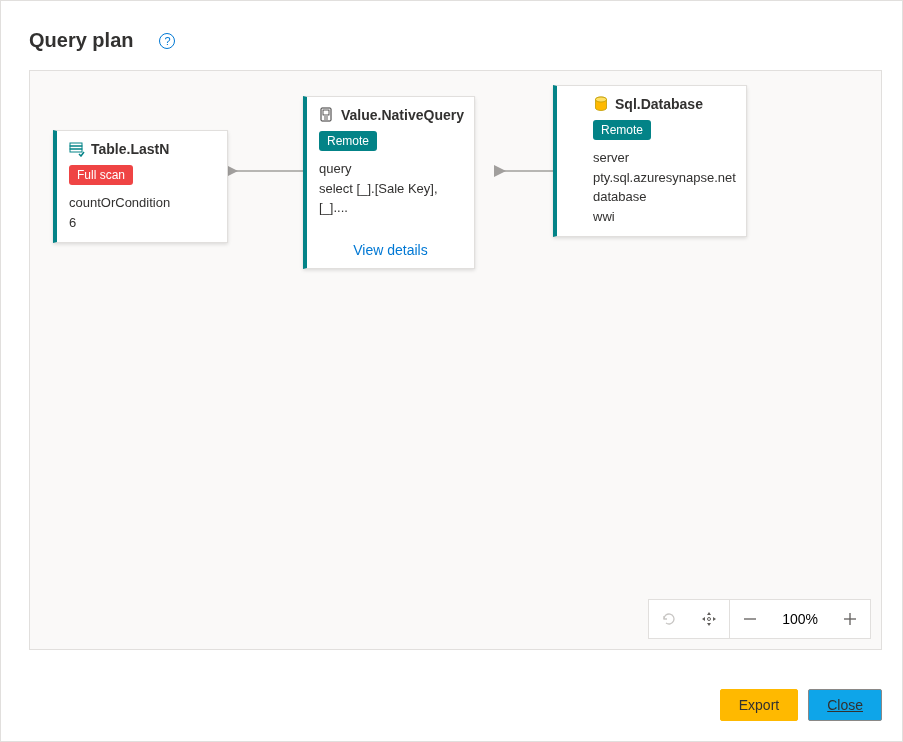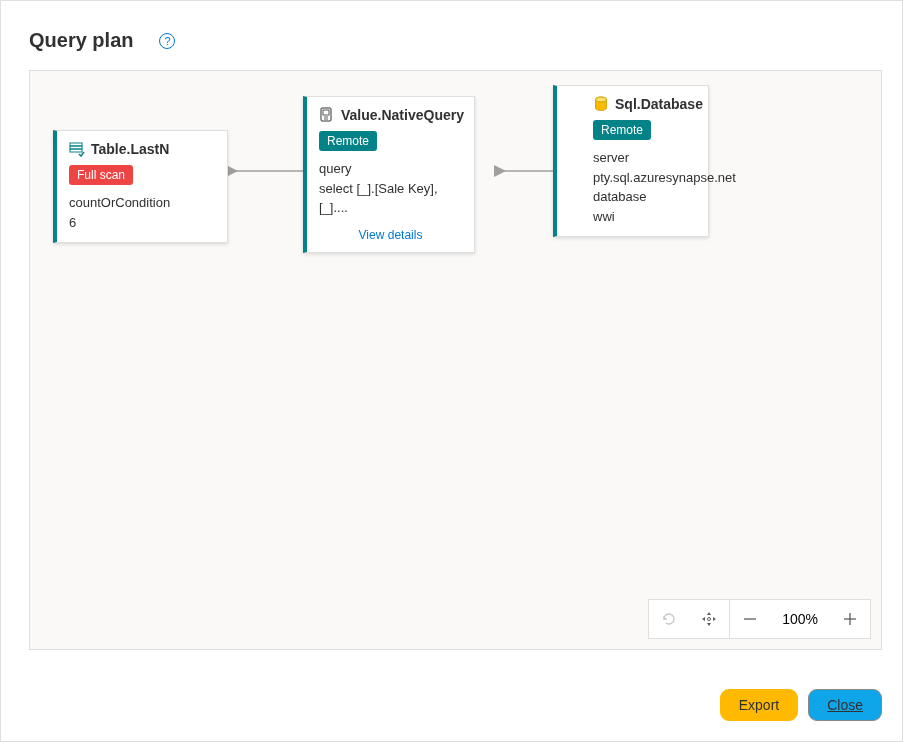--- a/index.html
+++ b/index.html
@@ -88,23 +88,23 @@
       background: #038387;
     }
     .node-row {
       font-size: 13px;
       color: #323130;
       line-height: 1.5;
     }
     .view-details {
       color: #0078d4;
       text-align: center;
-      margin-top: 10px;
-      cursor: pointer;
-      font-size: 12px;
+      margin-top: 24px;
+      cursor: pointer;
+      font-size: 14px;
     }
     .icon-box {
       width: 16px;
       height: 16px;
       display: inline-flex;
       align-items: center;
       justify-content: center;
     }
     svg.arrow {
       position: absolute;
@@ -146,21 +146,21 @@
       display: flex;
       gap: 10px;
     }
     .btn {
       padding: 7px 18px;
       font-size: 14px;
       border: 1px solid #8a8886;
       background: #fff;
       cursor: pointer;
       font-family: inherit;
-      border-radius: 9px;
+      border-radius: 2px;
     }
     .btn-primary {
       background: #ffb900;
       border-color: #ffb900;
       color: #323130;
     }
     .btn-secondary {
       background: #0ea5e9;
       border-color: #8a8886;
       color: #323130;
@@ -229,21 +229,21 @@
           </svg>
         </span>
         <span class="node-title">Value.NativeQuery</span>
       </div>
       <span class="badge badge-teal">Remote</span>
       <div class="node-row">query</div>
       <div class="node-row">select [_].[Sale Key], [_]....</div>
       <div class="view-details">View details</div>
     </div>
 
-    <div class="node" style="left:523px; top:14px; width:156px;padding-left:36px;">
+    <div class="node" style="left:523px; top:14px; width:194px;padding-left:36px;">
       <div class="node-header">
         <span class="icon-box">
           <svg width="16" height="16" viewBox="0 0 16 16">
             <ellipse cx="8" cy="3.5" rx="5.5" ry="2.5" fill="#ffb900" stroke="#c19c00" stroke-width="0.8"></ellipse>
             <path d="M2.5 3.5 V12 A5.5 2.5 0 0 0 13.5 12 V3.5" fill="#ffb900" stroke="#c19c00" stroke-width="0.8"></path>
             <ellipse cx="8" cy="3.5" rx="5.5" ry="2.5" fill="#ffe066" stroke="#c19c00" stroke-width="0.8"></ellipse>
           </svg>
         </span>
         <span class="node-title">Sql.Database</span>
       </div>

